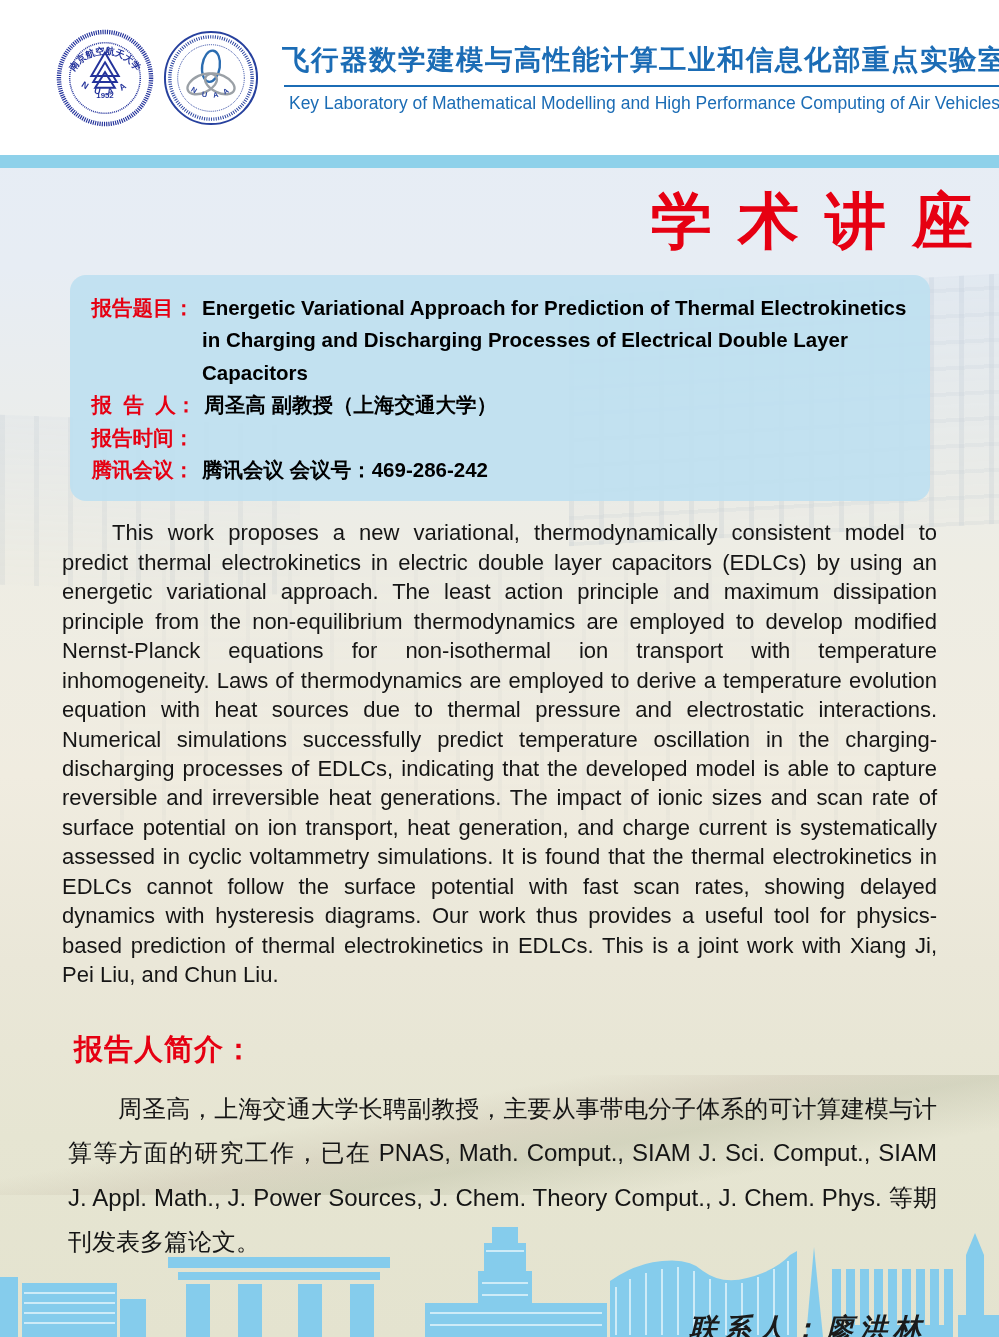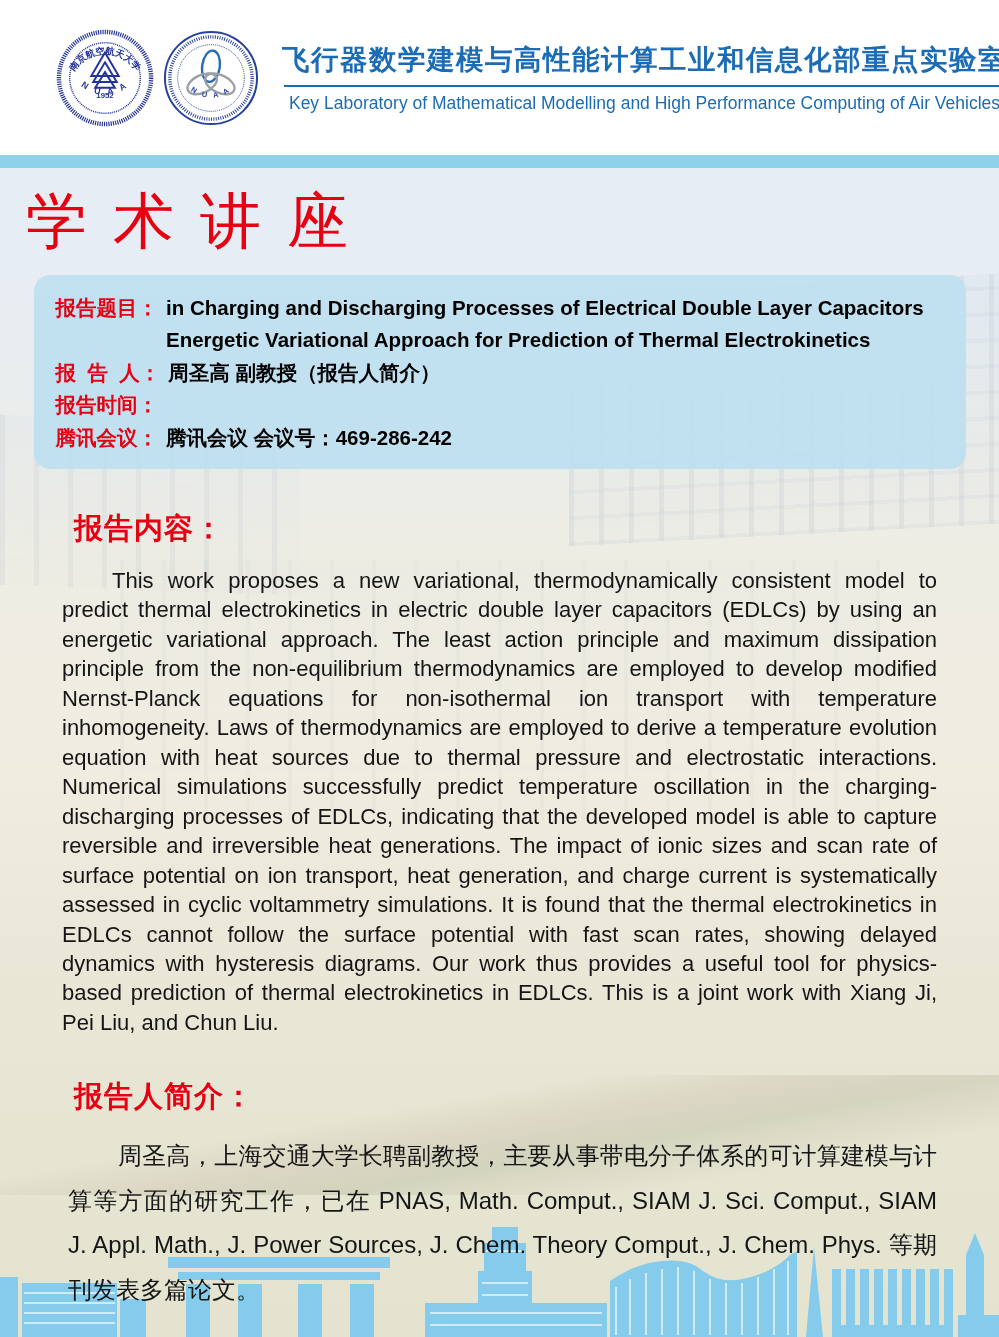--- a/index.html
+++ b/index.html
@@ -60,26 +60,26 @@
     position: absolute; left: 0; top: 1075px; width: 999px; height: 120px;
     z-index: 1; pointer-events: none;
     background: linear-gradient(170deg, transparent 35%,
        rgba(120,90,70,.10) 48%, rgba(100,110,70,.14) 60%, transparent 78%);
   }
 
   
   .content { position: relative; z-index: 4; }
   .lecture-title {
     margin-top: 13px;
-    text-align: left;
-    font-size: 61px; font-weight: normal; color: #e60012;
+    text-align: right;
+    font-size: 61px; font-weight: bold; color: #e60012;
     letter-spacing: 26px; text-indent: 26px;
   }
   .info-box {
-    width: 932px; margin: 12px auto 0 auto;
+    width: 860px; margin: 12px auto 0 auto;
     background: rgba(190,224,240,.93);
     border-radius: 16px;
     padding: 17px 22px 15px 22px;
   }
   .info-row { display: flex; align-items: flex-start; line-height: 1.58; }
   .info-label {
     flex: 0 0 auto; color: #e60012; font-weight: bold;
     font-size: 20.5px; white-space: pre; margin-right: 8px;
   }
   .info-value { color: #000; font-weight: bold; font-size: 20.5px; }
@@ -168,38 +168,37 @@
   </div>
   <div class="blue-bar"></div>
 
   <div class="content">
     <div class="lecture-title">学术讲座</div>
 
     <div class="info-box">
       <div class="info-row">
         <span class="info-label">报告题目：</span>
         <span class="info-value">
+          <span class="vline">Energetic Variational Approach for Prediction of Thermal Electrokinetics</span>
           <span class="vline">in Charging and Discharging Processes of Electrical Double Layer Capacitors</span>
-          <span class="vline">Energetic Variational Approach for Prediction of Thermal Electrokinetics</span>
         </span>
       </div>
       <div class="info-row">
         <span class="info-label">报  告  人：</span>
-        <span class="info-value">周圣高 副教授（报告人简介）</span>
+        <span class="info-value">周圣高 副教授（上海交通大学）</span>
       </div>
       <div class="info-row">
         <span class="info-label">报告时间：</span>
       </div>
       <div class="info-row">
         <span class="info-label">腾讯会议：</span>
         <span class="info-value">腾讯会议 会议号：469-286-242</span>
       </div>
     </div>
 
-    <div class="section-heading">报告内容：</div>
     <p class="body-para">This work proposes a new variational, thermodynamically consistent model to predict thermal electrokinetics in electric double layer capacitors (EDLCs) by using an energetic variational approach. The least action principle and maximum dissipation principle from the non-equilibrium thermodynamics are employed to develop modified Nernst-Planck equations for non-isothermal ion transport with temperature inhomogeneity. Laws of thermodynamics are employed to derive a temperature evolution equation with heat sources due to thermal pressure and electrostatic interactions. Numerical simulations successfully predict temperature oscillation in the charging-discharging processes of EDLCs, indicating that the developed model is able to capture reversible and irreversible heat generations. The impact of ionic sizes and scan rate of surface potential on ion transport, heat generation, and charge current is systematically assessed in cyclic voltammetry simulations. It is found that the thermal electrokinetics in EDLCs cannot follow the surface potential with fast scan rates, showing delayed dynamics with hysteresis diagrams. Our work thus provides a useful tool for physics-based prediction of thermal electrokinetics in EDLCs. This is a joint work with Xiang Ji, Pei Liu, and Chun Liu.</p>
 
     <div class="section-heading">报告人简介：</div>
     <p class="bio-para">周圣高，上海交通大学长聘副教授，主要从事带电分子体系的可计算建模与计算等方面的研究工作，已在 PNAS, Math. Comput., SIAM J. Sci. Comput., SIAM J. Appl. Math., J. Power Sources, J. Chem. Theory Comput., J. Chem. Phys. 等期刊发表多篇论文。</p>
 
     <div class="contact-line">联系人：廖洪林</div>
     <div class="organizer-line">主办：飞行器数学建模与高性能计算工信部重点实验室</div>
   </div>
 
   <svg class="skyline" viewBox="0 0 999 110">

